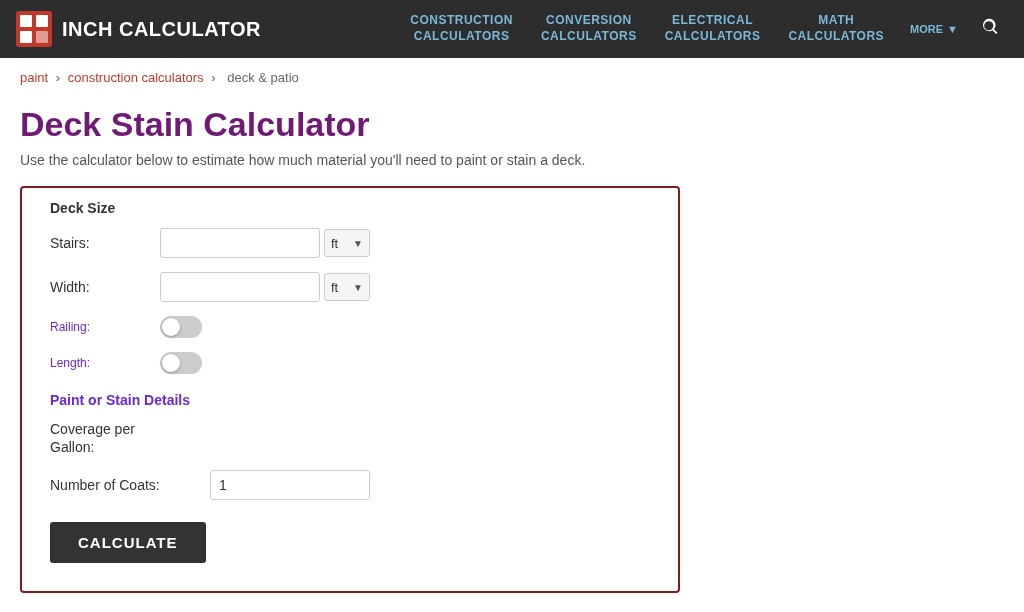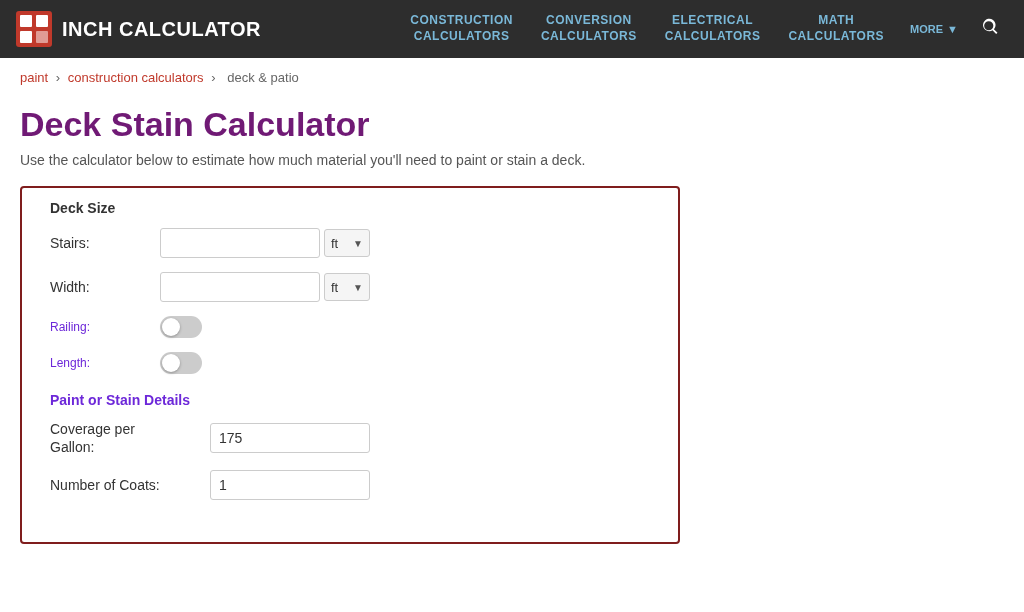--- a/index.html
+++ b/index.html
@@ -333,25 +333,25 @@
       </div>
     </div>
 
     
     <div class="details-label">Paint or Stain Details</div>
 
     
     <div class="form-row-multi">
       <label class="form-label-multi" style="white-space:pre-line;">Coverage per
 Gallon:</label>
-      <input class="form-input" type="number" value="175" style="">
     </div>
 
     
     <div class="form-row-multi">
       <label class="form-label-multi">Number of Coats:</label>
       <input class="form-input" type="number" value="1" style="">
     </div>
 
     
+    <button class="calc-btn">CALCULATE</button>
 
   </div>
 </div>
 
 </body></html>

